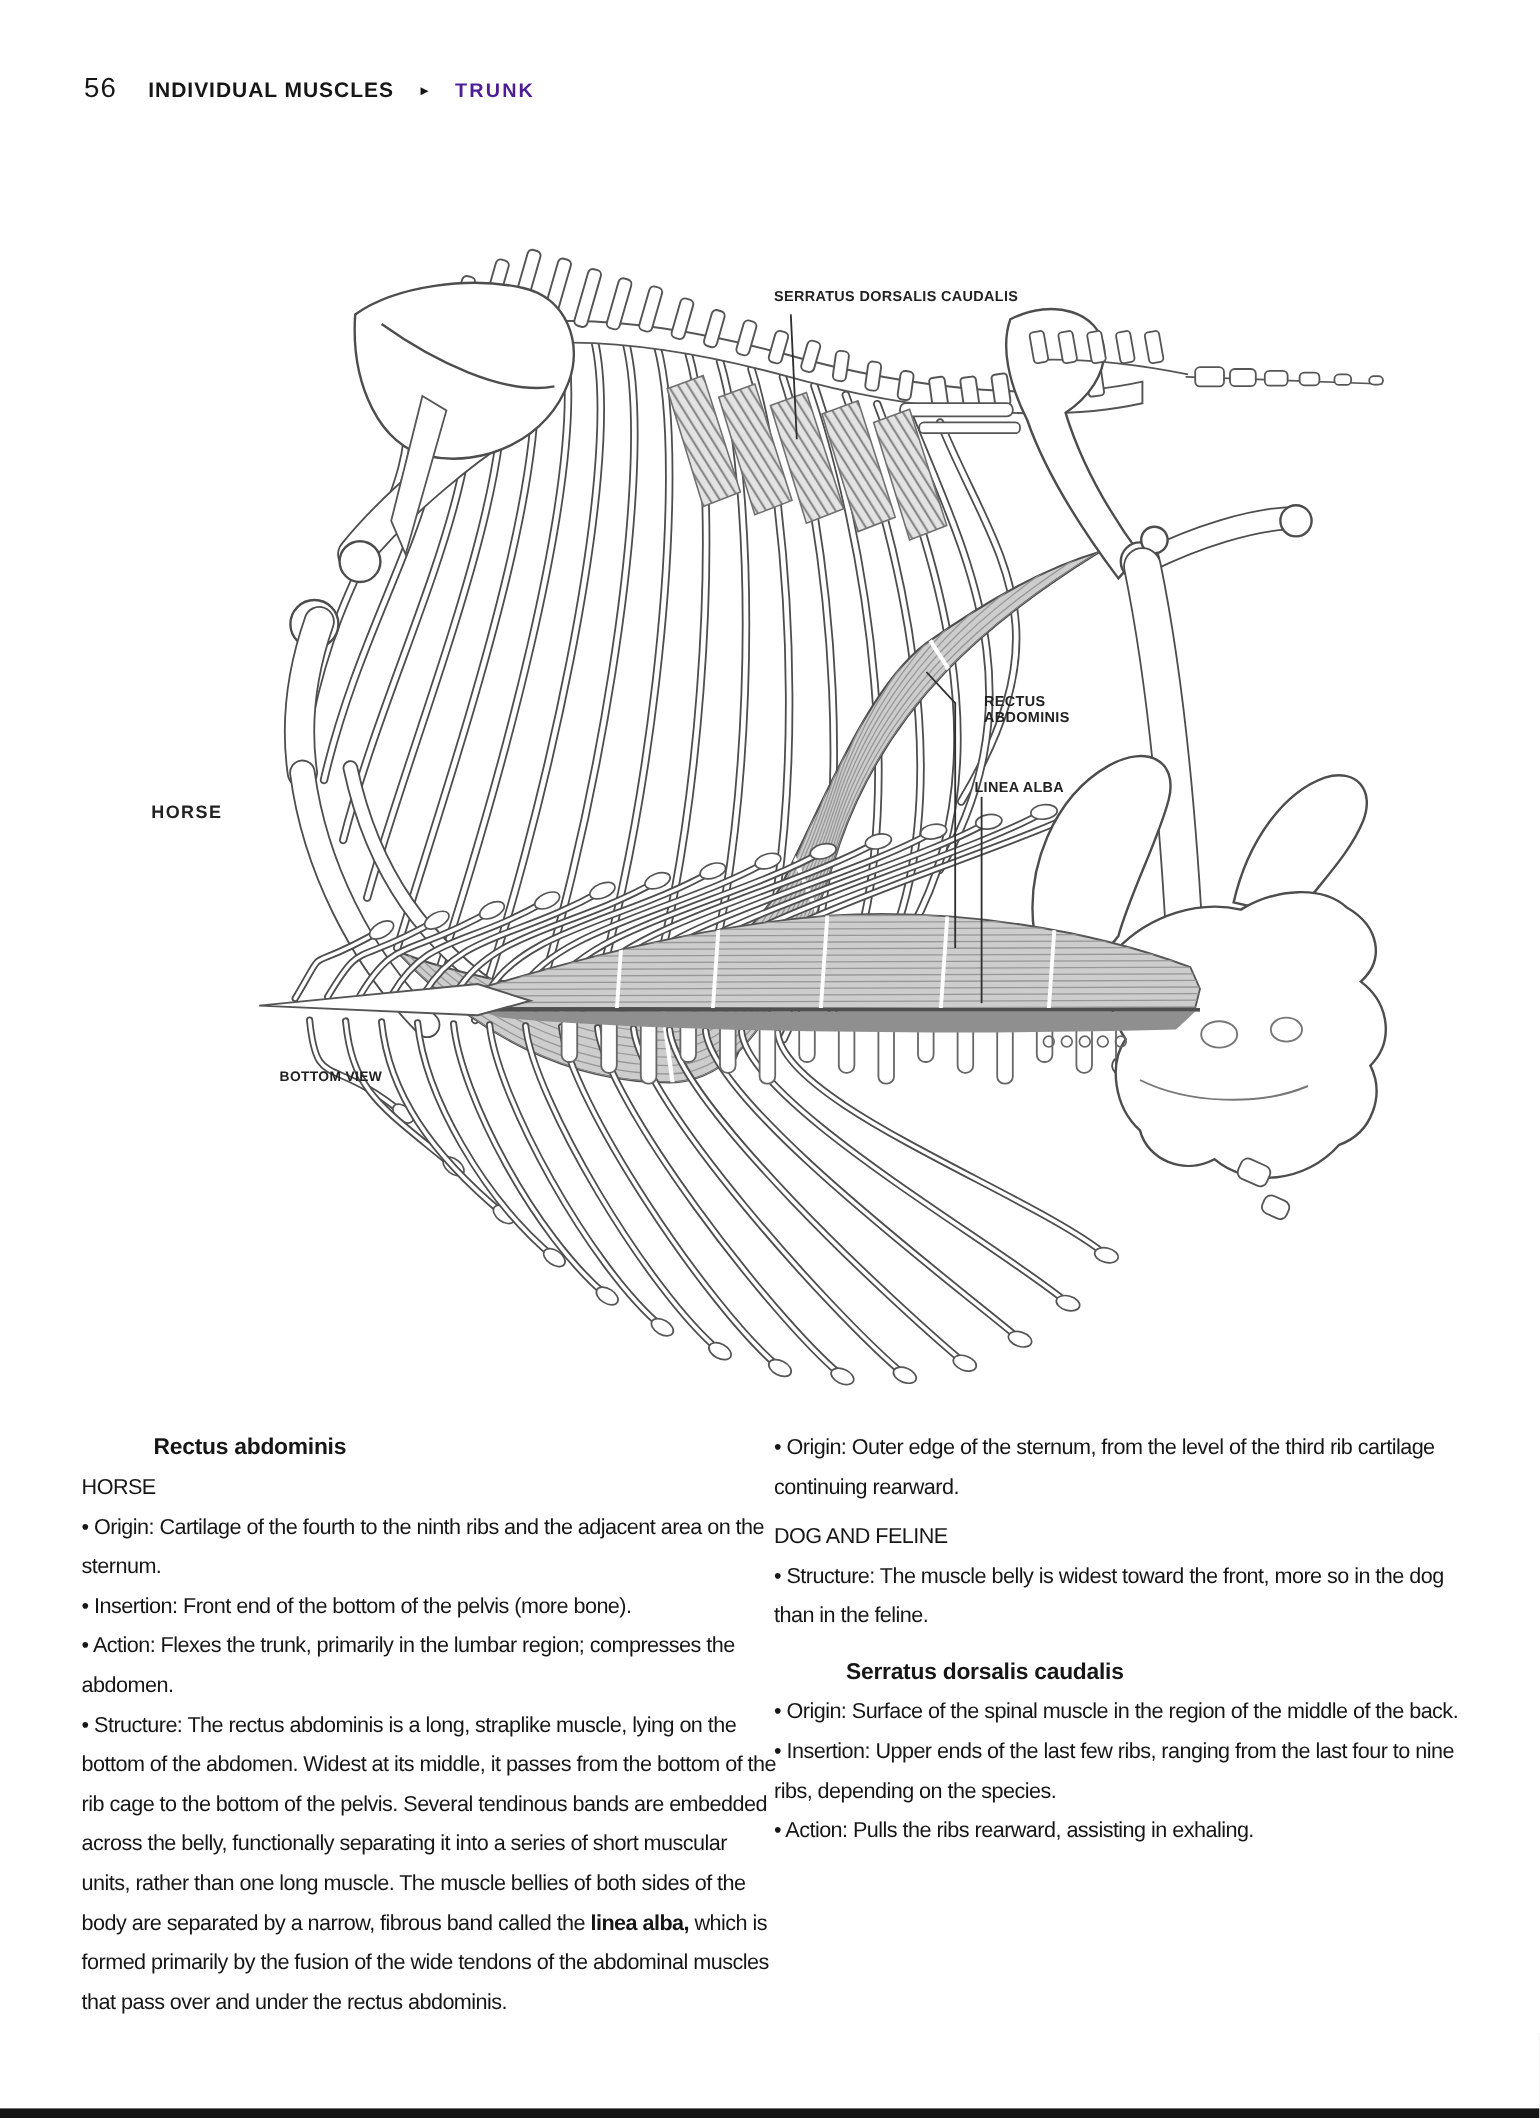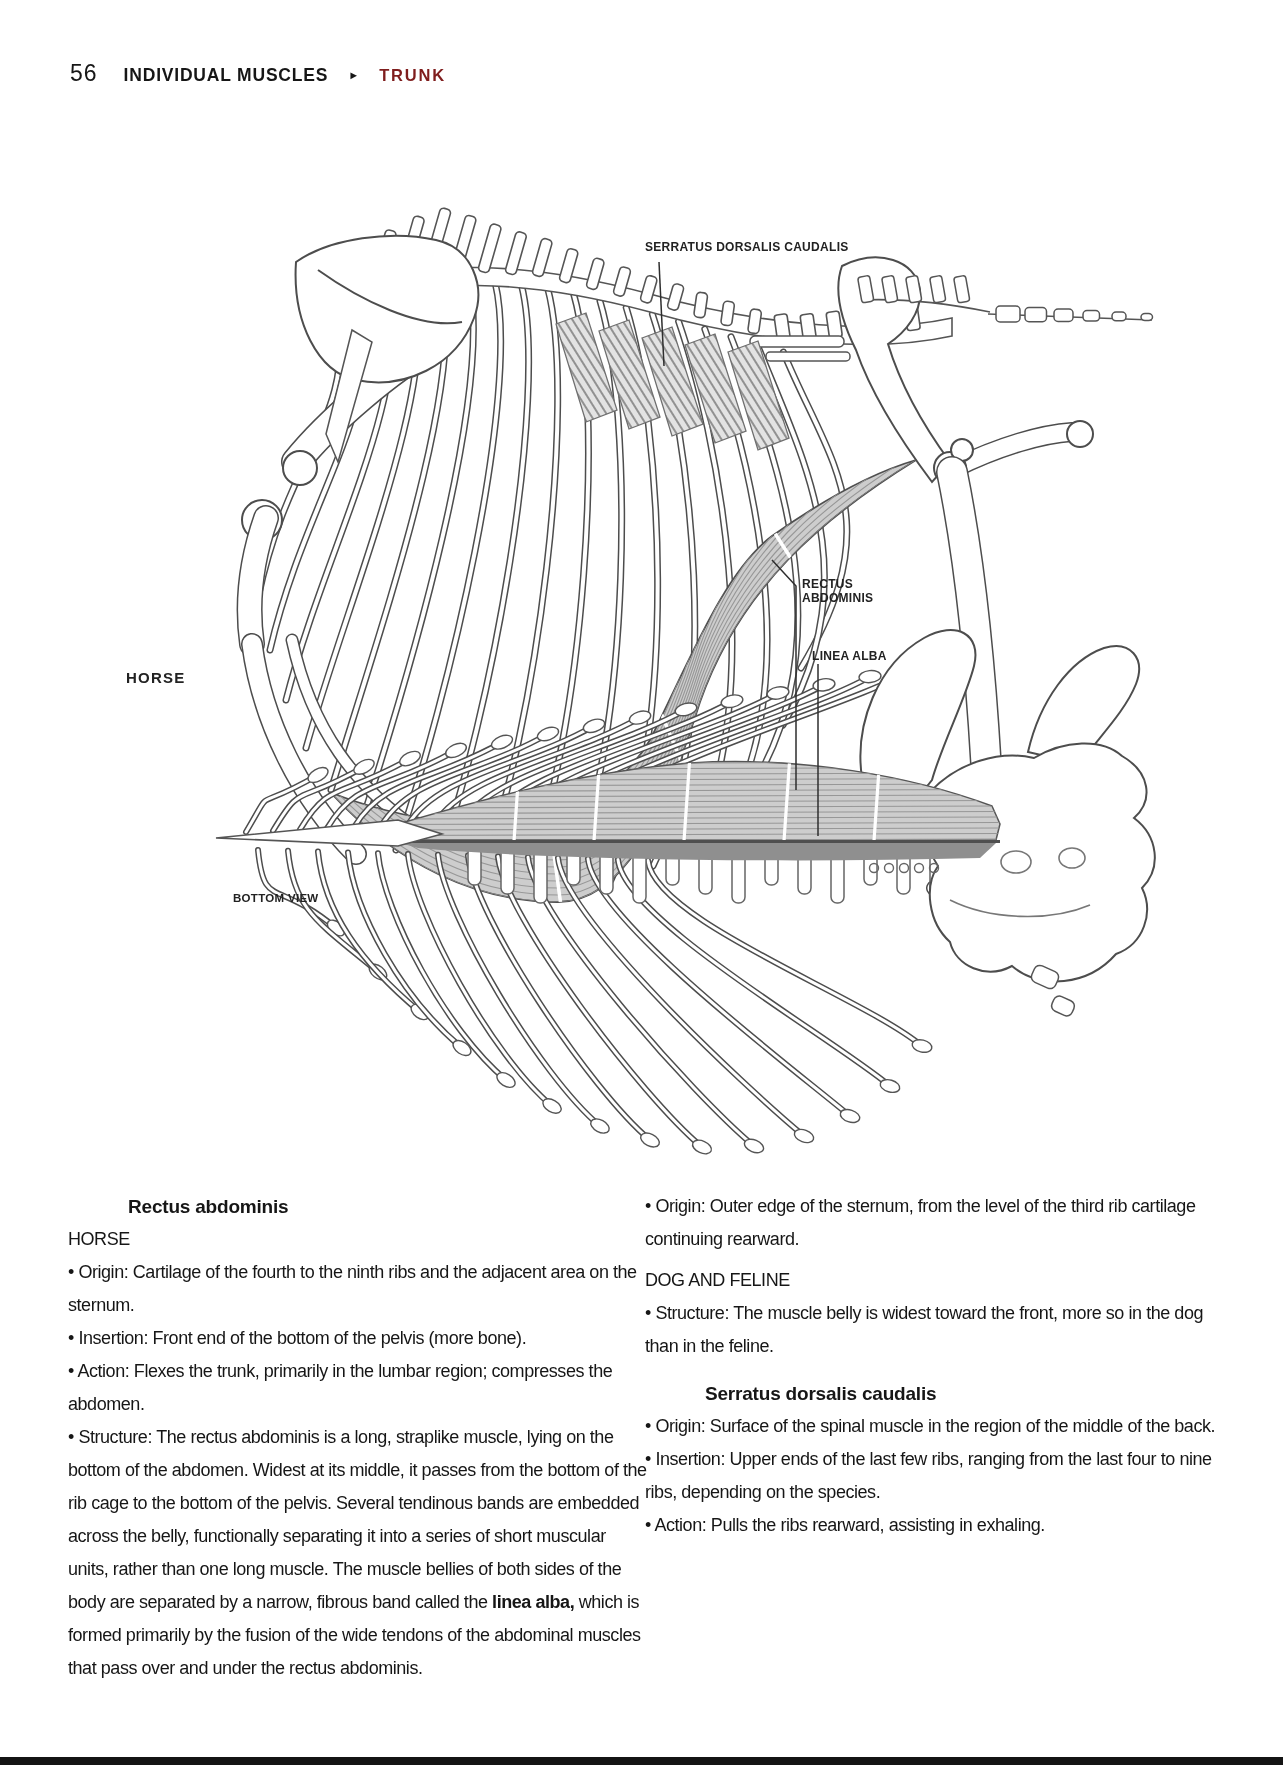--- a/index.html
+++ b/index.html
@@ -3,28 +3,28 @@
 <meta charset="utf-8">
 <style>
   html,body{margin:0;padding:0;background:#e8e8e8;}
   .page{position:relative;width:1283px;height:1765px;background:#ffffff;margin:0 auto;
         font-family:"Liberation Sans",sans-serif;color:#161616;overflow:hidden;}
   
   .hdr{position:absolute;left:70px;top:60px;display:flex;align-items:baseline;}
   .pnum{font-size:23px;letter-spacing:1px;}
   .sect{margin-left:26px;font-weight:700;font-size:17.5px;letter-spacing:0.8px;}
   .arr{margin-left:20px;font-size:11px;position:relative;top:-2px;}
-  .subsect{margin-left:20px;font-weight:700;font-size:16.5px;letter-spacing:1.8px;color:#7f1d1d;}
+  .subsect{margin-left:20px;font-weight:700;font-size:16.5px;letter-spacing:1.8px;color:#4c1d95;}
   
   .figure{position:absolute;left:0;top:0;width:1283px;height:1180px;}
   .figure svg{position:absolute;left:0;top:0;}
   .figlabel{position:absolute;font-weight:700;font-size:12px;letter-spacing:0.3px;color:#222;
             white-space:pre-line;line-height:14px;}
   #lab-serratus{left:645px;top:240px;}
-  #lab-rectus{left:802px;top:577px;}
+  #lab-rectus{left:820px;top:577px;}
   #lab-linea{left:812px;top:649px;}
   #lab-horse{left:126px;top:671px;font-size:15px;letter-spacing:1.2px;}
   #lab-view{left:233px;top:891px;font-size:11.5px;}
   
   .col{position:absolute;top:1190px;width:580px;font-size:18px;line-height:33px;letter-spacing:-0.45px;}
   .col.left{left:68px;}
   .col.right{left:645px;}
   .col p{margin:0;}
   .col h3{margin:0 0 0 60px;font-size:19px;line-height:33px;font-weight:700;letter-spacing:-0.2px;}
   .col h3.gap2{margin-top:14px;}

